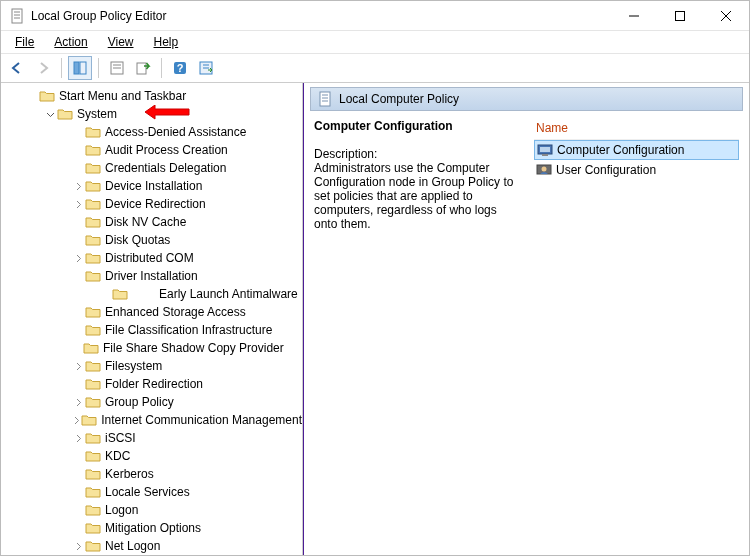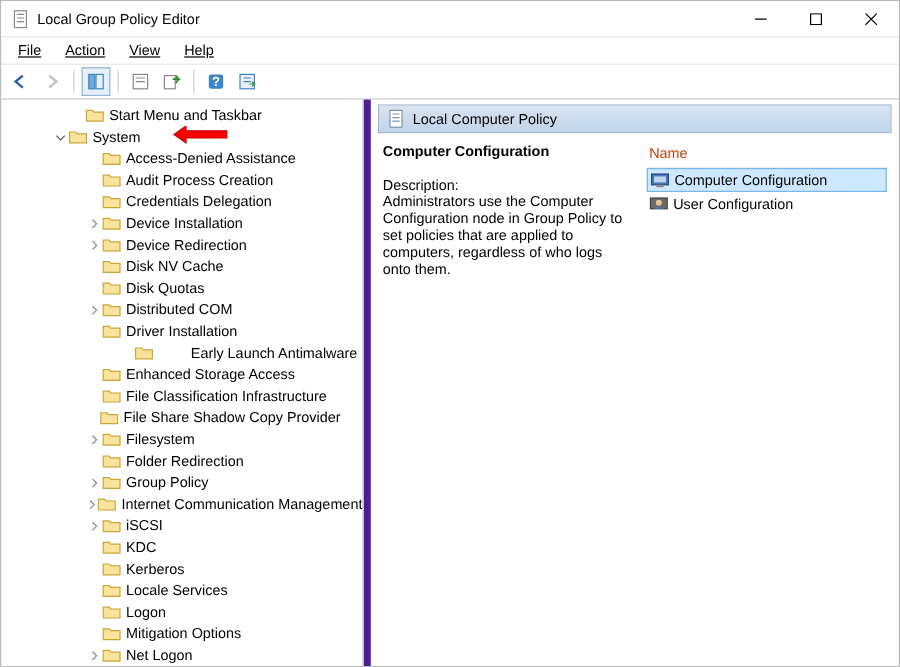--- a/index.html
+++ b/index.html
@@ -88,21 +88,21 @@
   .red-arrow {
     position: absolute;
     left: 142px; top: 22px;
     pointer-events: none;
   }
   
   .right {
     flex: 1;
     display: flex;
     flex-direction: column;
-    border-left: 6px solid #4c1d95;
+    border-left: 1px solid #4c1d95;
   }
   .right-header {
     height: 24px;
     background: linear-gradient(#d7e4f2, #c1d4ea);
     border: 1px solid #a8b8cc;
     margin: 4px 6px 4px 6px;
     display: flex;
     align-items: center;
     padding: 0 6px;
     gap: 6px;
@@ -216,21 +216,21 @@
         <rect x="2" y="2" width="12" height="12" fill="#e8f0fa" stroke="#3d85c6"></rect>
         <path d="M5 5 L11 5 M5 8 L11 8" stroke="#3d85c6"></path>
         <path d="M10 10 L14 10 L12 8 M14 10 L12 12" stroke="#2e8b2e" fill="none"></path>
       </svg>
     </div>
 </div>
 
 <div class="main">
 
   <div class="tree">
-    <div class="tree-row" style="padding-left:56px">
+    <div class="tree-row" style="padding-left:24px">
       <span class="expander"></span>
       <span class="folder-icon">
           <svg width="16" height="14">
             <path d="M1 3 L6 3 L7.5 4.5 L15 4.5 L15 12 L1 12 Z" fill="#f7e39b" stroke="#caa53a"></path>
           </svg>
         </span>
       <span>Start Menu and Taskbar</span>
     </div>
     <div class="tree-row" style="padding-left:42px">
       <span class="expander">

